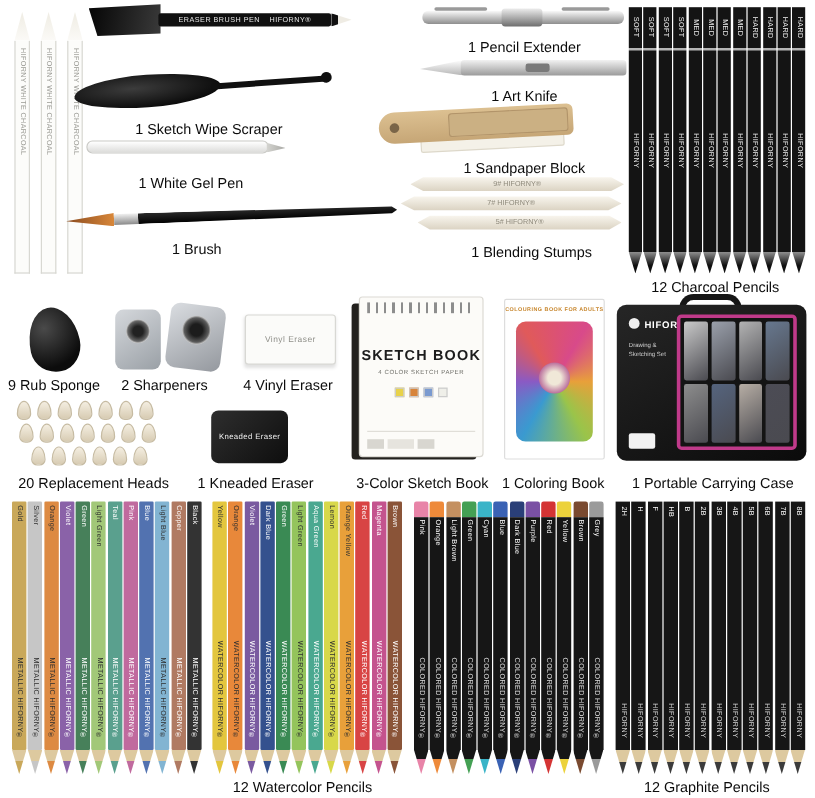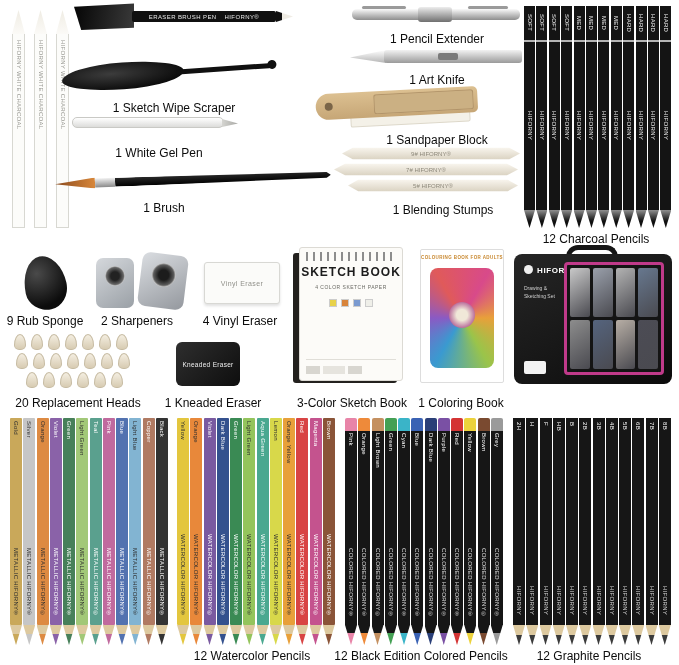--- a/index.html
+++ b/index.html
@@ -279,21 +279,21 @@
   <div class="lbl" style="left:78px;top:396px">20 Replacement Heads</div>
 
   <div class="abs" style="left:176px;top:342px;width:64px;height:44px;background:linear-gradient(135deg,#2e2e2e,#0e0e0e);border-radius:6px;display:flex;align-items:center;justify-content:center">
     <span style="font-size:6.5px;color:#f0f0f0;letter-spacing:.3px">Kneaded Eraser</span>
   </div>
   <div class="lbl" style="left:213px;top:396px">1 Kneaded Eraser</div>
 
   <div class="abs" style="left:293px;top:253px;width:104px;height:130px;background:#23211e;border-radius:3px"></div>
   <div class="abs" style="left:299px;top:247px;width:104px;height:134px;background:#fcfbf8;border:1px solid #dcdad4;border-radius:3px;box-sizing:border-box">
     <div style="margin:4px auto 0;width:88%;height:9px;background:repeating-linear-gradient(90deg,#8d8d8d 0 2px,transparent 2px 7px)"></div>
-    <div style="text-align:center;margin-top:4px;font-size:12px;font-weight:bold;letter-spacing:1px;color:#1c1c1c">SKETCH BOOK</div>
+    <div style="text-align:center;margin-top:28px;font-size:12px;font-weight:bold;letter-spacing:1px;color:#1c1c1c">SKETCH BOOK</div>
     <div style="text-align:center;margin-top:5px;font-size:5px;letter-spacing:.5px;color:#6a6a64">4 COLOR SKETCH PAPER</div>
     <div id="sb-chips" style="display:flex;gap:4px;justify-content:center;margin-top:9px">
         <div class="chip" style="background: rgb(232, 210, 74);"></div>
         <div class="chip" style="background: rgb(216, 132, 58);"></div>
         <div class="chip" style="background: rgb(122, 154, 208);"></div>
         <div class="chip" style="background: rgb(239, 239, 233);"></div>
       </div>
     <div style="position:absolute;left:6px;right:6px;bottom:6px;height:14px;border-top:1px solid #e0ded8;display:flex;gap:3px;align-items:flex-end">
       <div style="width:14px;height:8px;background:#d8d6d0"></div>
       <div style="width:22px;height:8px;background:#e6e4de"></div>
@@ -323,20 +323,21 @@
             <div class="tile" style="background: linear-gradient(145deg, rgb(179, 179, 179), rgb(74, 74, 80));"></div>
             <div class="tile" style="background: linear-gradient(145deg, rgb(103, 120, 143), rgb(74, 74, 80));"></div>
             <div class="tile" style="background: linear-gradient(145deg, rgb(141, 141, 141), rgb(74, 74, 80));"></div>
             <div class="tile" style="background: linear-gradient(145deg, rgb(85, 100, 126), rgb(74, 74, 80));"></div>
             <div class="tile" style="background: linear-gradient(145deg, rgb(183, 174, 165), rgb(74, 74, 80));"></div>
             <div class="tile" style="background: linear-gradient(145deg, rgb(76, 76, 85), rgb(74, 74, 80));"></div>
           </div>
       </div>
     </div>
   </div>
+  <div class="lbl" style="left:594px;top:396px">1 Portable Carrying Case</div>
 
   <div id="g-metallic" class="pgroup" style="left: 10px; top: 418px; gap: 1.25px;">
       <div class="pencil" style="width: 12px; height: 227px;">
         <div class="pbody" style="flex: 1 1 0%; background: rgb(201, 168, 90); display: flex; flex-direction: column; align-items: center; justify-content: space-between; padding: 3px 0px 8px; border-radius: 1px;">
           <span class="vtext" style="color: rgb(46, 46, 46);">Gold</span>
           <span class="vtext" style="color: rgb(46, 46, 46);">METALLIC HIFORNY®</span>
         </div>
         <div class="tip" style="height: 20px; clip-path: polygon(0px 0px, 100% 0px, 50% 100%); background: linear-gradient(rgb(221, 201, 159) 45%, rgb(201, 168, 90) 45%);"></div>
       </div>
       <div class="pencil" style="width: 12px; height: 227px;">
@@ -597,21 +598,20 @@
       </div>
       <div class="pencil" style="width: 12px; height: 227px;">
         <div class="pcap" style="height: 13px; background: rgb(154, 154, 154); border-radius: 2px 2px 0px 0px;"></div>
         <div class="pbody" style="flex: 1 1 0%; background: rgb(22, 22, 22); display: flex; flex-direction: column; align-items: center; justify-content: space-between; padding: 2px 0px 8px;">
           <span class="vtext" style="color: rgb(255, 255, 255);">Grey</span>
           <span class="vtext" style="color: rgb(221, 221, 221);">COLORED HIFORNY®</span>
         </div>
         <div class="tip" style="height: 20px; clip-path: polygon(0px 0px, 100% 0px, 50% 100%); background: linear-gradient(rgb(22, 22, 22) 38%, rgb(154, 154, 154) 38%);"></div>
       </div>
     </div>
-  <div class="lbl" style="left:421px;top:649px">12 Black Edition Colored Pencils</div>
 
   <div id="g-graphite" class="pgroup" style="left: 513px; top: 418px; gap: 1.25px;">
       <div class="pencil" style="width: 12px; height: 227px;">
         <div class="pbody" style="flex: 1 1 0%; background: rgb(22, 22, 22); display: flex; flex-direction: column; align-items: center; justify-content: space-between; padding: 4px 0px 10px;">
           <span class="vtext" style="color: rgb(255, 255, 255);">2H</span>
           <span class="vtext" style="color: rgb(207, 207, 207);">HIFORNY</span>
         </div>
         <div class="tip" style="height: 20px; clip-path: polygon(0px 0px, 100% 0px, 50% 100%); background: linear-gradient(rgb(221, 201, 159) 50%, rgb(59, 59, 59) 50%);"></div>
       </div>
       <div class="pencil" style="width: 12px; height: 227px;">

